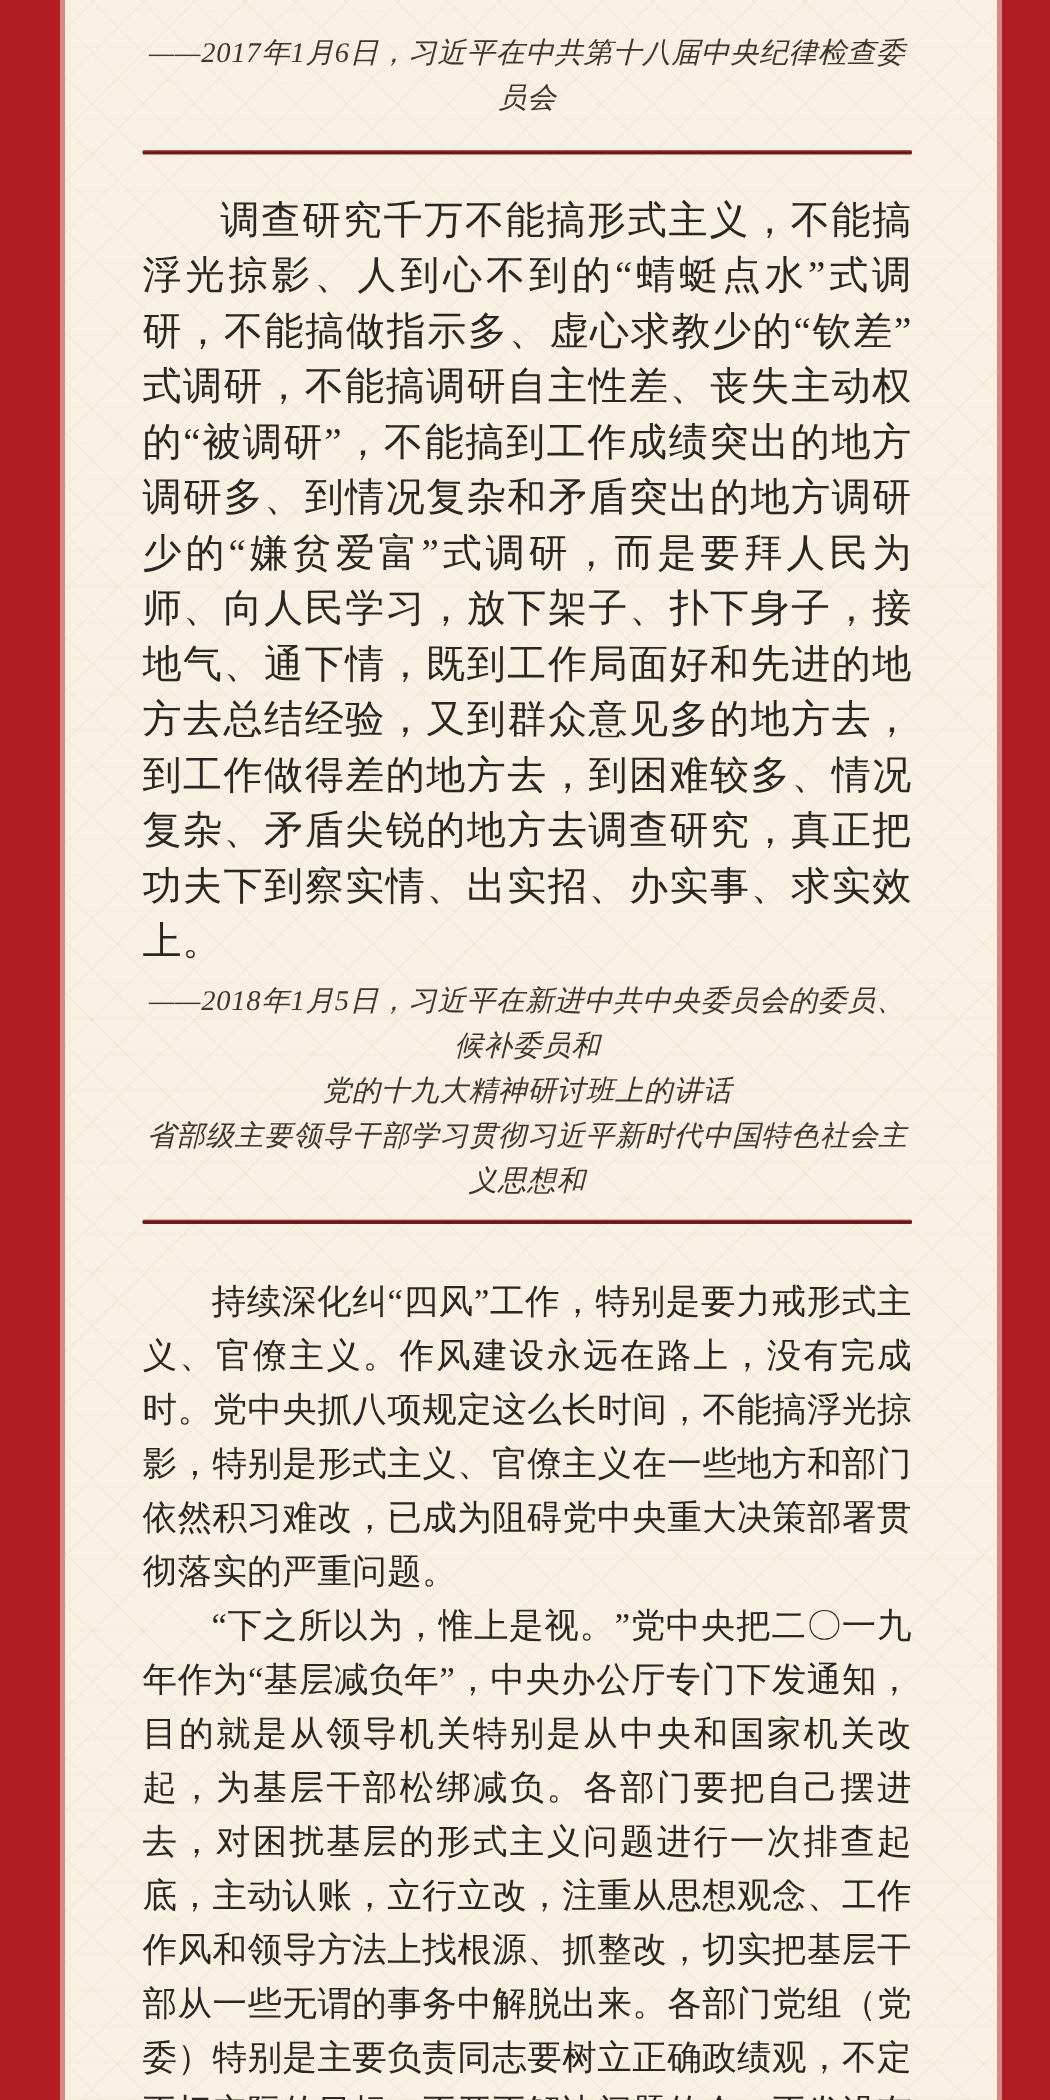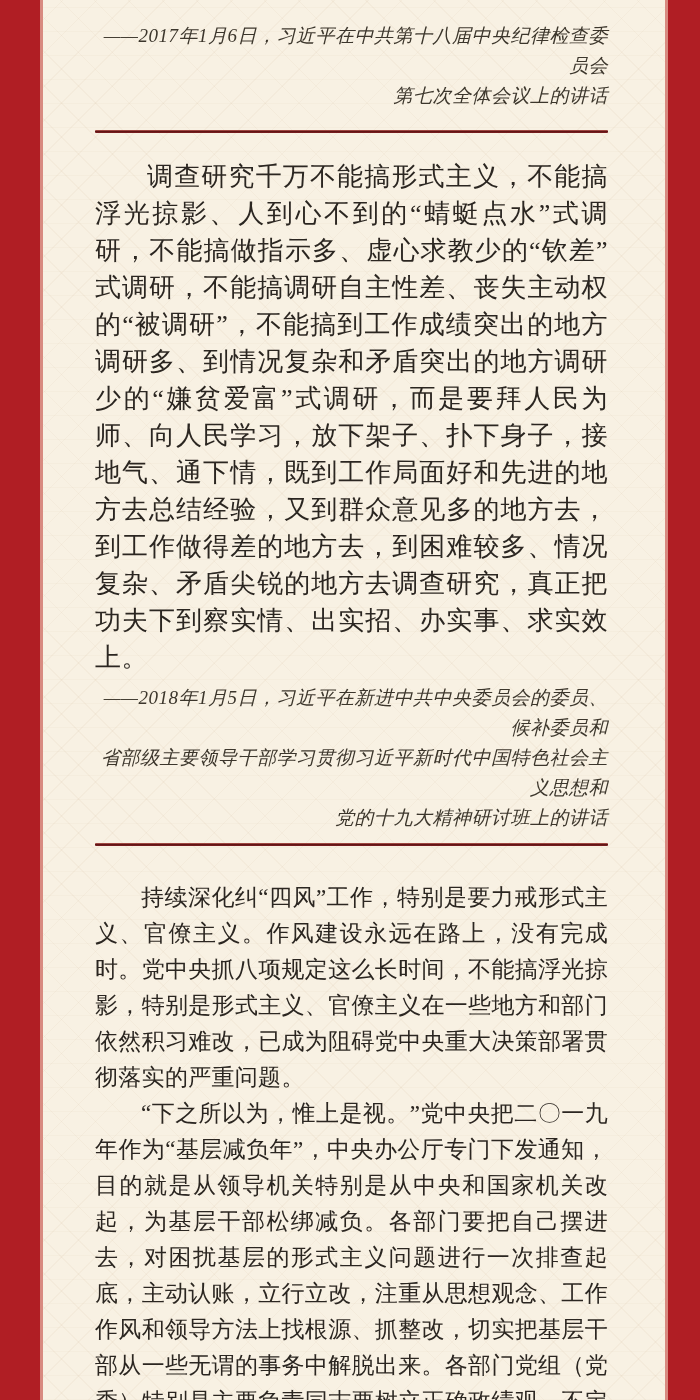--- a/index.html
+++ b/index.html
@@ -37,21 +37,21 @@
     left: 43px;
     right: 35px;
     top: 0;
     bottom: 0;
     padding: 0 57px 0 52px;
     color: #2d2924;
   }
 
   
   .attribution {
-    text-align: right;
+    text-align: center;
     font-style: italic;
     font-size: 19px;
     line-height: 30px;
     color: #3c362c;
     letter-spacing: 0.5px;
   }
   .attribution .line { display: block; }
 
   .divider {
     height: 3px;
@@ -89,31 +89,30 @@
 
 <div class="page">
 
   <div class="red-bar left"></div>
   <div class="red-bar right"></div>
 
   <div class="content">
 
     <div class="attribution attr-top">
       <span class="line">——2017年1月6日，习近平在中共第十八届中央纪律检查委员会</span>
-      <span class="line">第七次全体会议上的讲话</span>
     </div>
 
     <div class="divider divider-1"></div>
 
     <p class="body-text size-large">调查研究千万不能搞形式主义，不能搞浮光掠影、人到心不到的“蜻蜓点水”式调研，不能搞做指示多、虚心求教少的“钦差”式调研，不能搞调研自主性差、丧失主动权的“被调研”，不能搞到工作成绩突出的地方调研多、到情况复杂和矛盾突出的地方调研少的“嫌贫爱富”式调研，而是要拜人民为师、向人民学习，放下架子、扑下身子，接地气、通下情，既到工作局面好和先进的地方去总结经验，又到群众意见多的地方去，到工作做得差的地方去，到困难较多、情况复杂、矛盾尖锐的地方去调查研究，真正把功夫下到察实情、出实招、办实事、求实效上。</p>
 
     <div class="attribution attr-mid">
       <span class="line">——2018年1月5日，习近平在新进中共中央委员会的委员、候补委员和</span>
+      <span class="line">党的十九大精神研讨班上的讲话</span>
       <span class="line">省部级主要领导干部学习贯彻习近平新时代中国特色社会主义思想和</span>
-      <span class="line">党的十九大精神研讨班上的讲话</span>
     </div>
 
     <div class="divider divider-2"></div>
 
     <p class="body-text size-small para-2">持续深化纠“四风”工作，特别是要力戒形式主义、官僚主义。作风建设永远在路上，没有完成时。党中央抓八项规定这么长时间，不能搞浮光掠影，特别是形式主义、官僚主义在一些地方和部门依然积习难改，已成为阻碍党中央重大决策部署贯彻落实的严重问题。</p>
 
     <p class="body-text size-small para-3">“下之所以为，惟上是视。”党中央把二〇一九年作为“基层减负年”，中央办公厅专门下发通知，目的就是从领导机关特别是从中央和国家机关改起，为基层干部松绑减负。各部门要把自己摆进去，对困扰基层的形式主义问题进行一次排查起底，主动认账，立行立改，注重从思想观念、工作作风和领导方法上找根源、抓整改，切实把基层干部从一些无谓的事务中解脱出来。各部门党组（党委）特别是主要负责同志要树立正确政绩观，不定不切实际的目标，不开不解决问题的会，不发没有实质内容的文，不做“只留痕不留绩”的事，坚决克服形式主义、官僚主义。</p>
 
   </div>
 </div>

